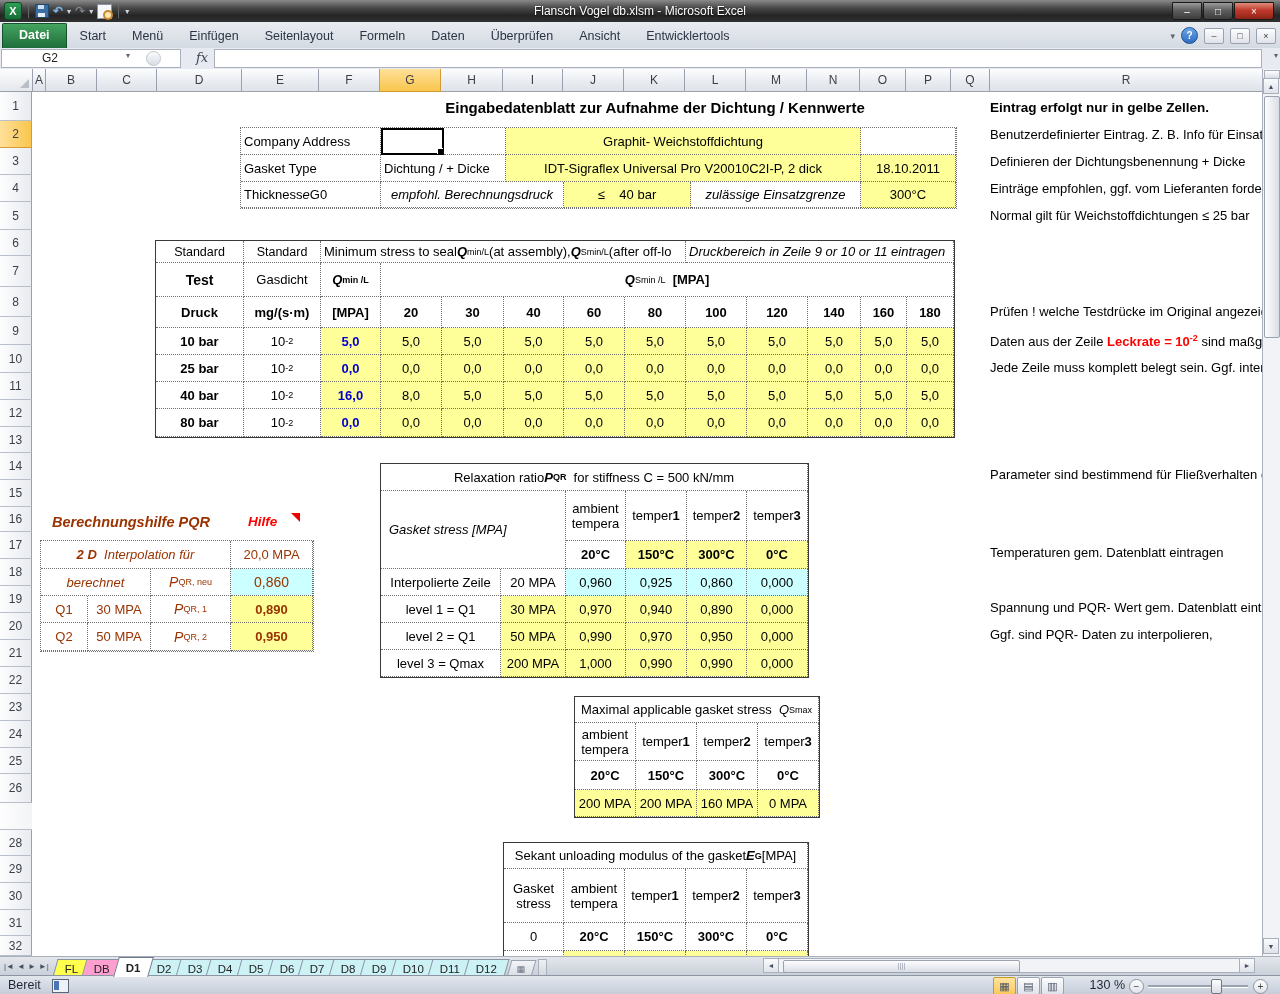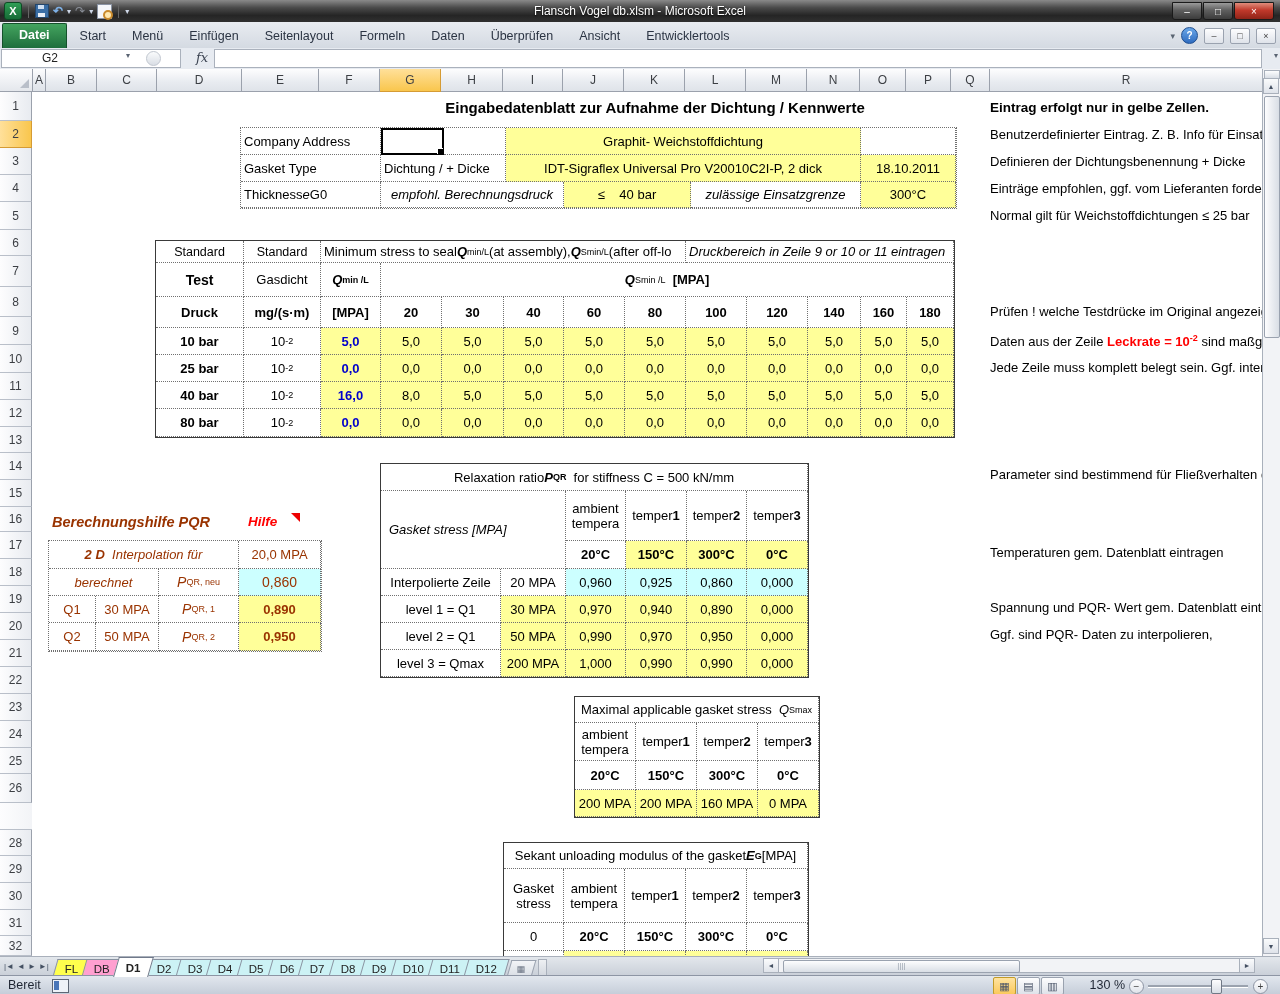--- a/index.html
+++ b/index.html
@@ -357,21 +357,21 @@
       <div class="cl y">0,0</div>
       <div class="cl y">0,0</div>
       <div class="cl y">0,0</div>
     </div>
 
     <div class="abs pqrtitle" style="left:20px;top:421px;width:272px;">
       <span>Berechnungshilfe PQR</span>
       <span class="hilfe">Hilfe</span>
       <span class="redtri"></span>
     </div>
-    <div class="t dot brown" style="left:16px;top:448px;grid-template-columns:47px 63px 80px 82px;grid-template-rows:28px 27px 27px 28px;">
+    <div class="t dot brown" style="left:8px;top:448px;grid-template-columns:47px 63px 80px 82px;grid-template-rows:28px 27px 27px 28px;">
       <div class="cl i sp3"><b>2 D</b>&nbsp; Interpolation für</div>
       <div class="cl">20,0 MPA</div>
       <div class="cl i sp2">berechnet</div>
       <div class="cl" style="font-size:14px">
           <i>P</i>
           <sub>QR, neu</sub>
         </div>
       <div class="cl cy" style="font-size:14px">0,860</div>
       <div class="cl">Q1</div>
       <div class="cl">30 MPA</div>

